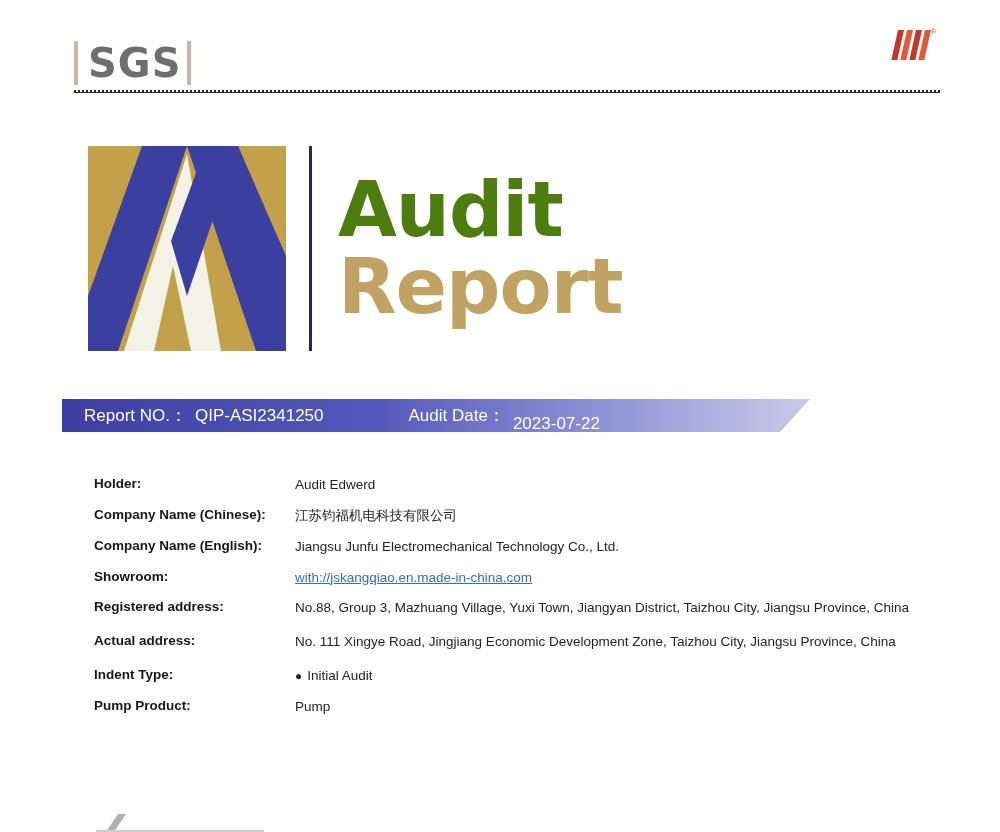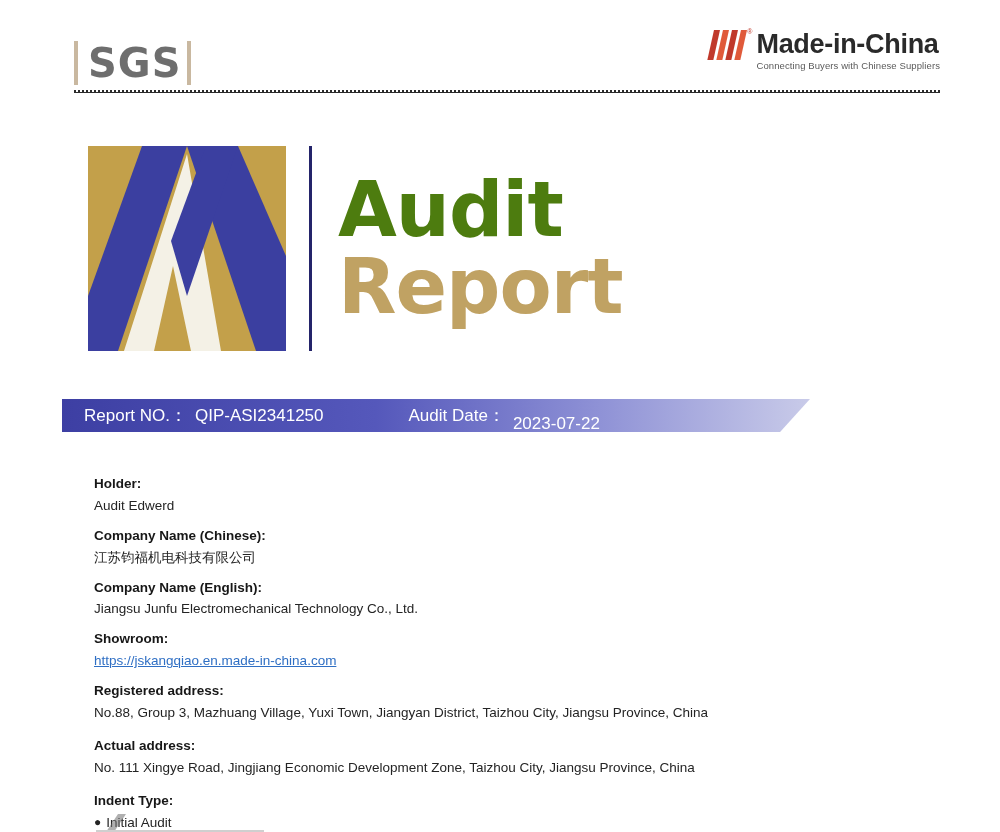--- a/index.html
+++ b/index.html
@@ -171,21 +171,20 @@
 
   
   .info {
     margin: 42px 0 0 94px;
     width: 820px;
     font-size: 13.5px;
   }
   .info-row {
     display: flex;
     margin-bottom: 12px;
-    flex-direction: column;
   }
   .info-row.tight { margin-bottom: 9px; }
   .info-label {
     width: 201px;
     flex: none;
     font-weight: bold;
     color: #171717;
     line-height: 1.55;
   }
   .info-value {
@@ -230,24 +229,20 @@
     <div class="mic-mark">
       <svg width="42" height="36" viewBox="0 0 42 36">
         <polygon points="0,36 8,0 14,0 6,36" fill="#c0392b"></polygon>
         <polygon points="9,36 17,0 23,0 15,36" fill="#e05a3a"></polygon>
         <polygon points="18,36 26,0 32,0 24,36" fill="#c0392b"></polygon>
         <polygon points="27,36 35,0 41,0 33,36" fill="#e05a3a"></polygon>
         <rect x="0" y="30" width="42" height="6" fill="#ffffff"></rect>
       </svg>
       <span class="mic-reg">®</span>
     </div>
-    <div class="mic-words">
-      <div class="mic-title">Made-in-China</div>
-      <div class="mic-sub">Connecting Buyers with Chinese Suppliers</div>
-    </div>
   </div>
 
   <div class="header-rule"></div>
 </div>
 
 <div class="title-block">
   <div class="emblem">
     <svg width="198" height="205" viewBox="0 0 198 205">
       <rect x="0" y="0" width="198" height="205" fill="#c3a04a"></rect>
       <polygon points="54,0 99,0 30,205 0,205 0,150" fill="#3b3fa0"></polygon>
@@ -286,21 +281,21 @@
   </div>
 
   <div class="info-row tight">
     <div class="info-label">Company Name (English):</div>
     <div class="info-value">Jiangsu Junfu Electromechanical Technology Co., Ltd.</div>
   </div>
 
   <div class="info-row tight">
     <div class="info-label">Showroom:</div>
     <div class="info-value">
-      <a class="link" href="#">https://jskangqiao.en.made-in-china.com</a>
+      <a class="link" href="#">with://jskangqiao.en.made-in-china.com</a>
     </div>
   </div>
 
   <div class="info-row">
     <div class="info-label">Registered address:</div>
     <div class="info-value">No.88, Group 3, Mazhuang Village, Yuxi Town, Jiangyan District, Taizhou City, Jiangsu Province, China</div>
   </div>
 
   <div class="info-row">
     <div class="info-label">Actual address:</div>

